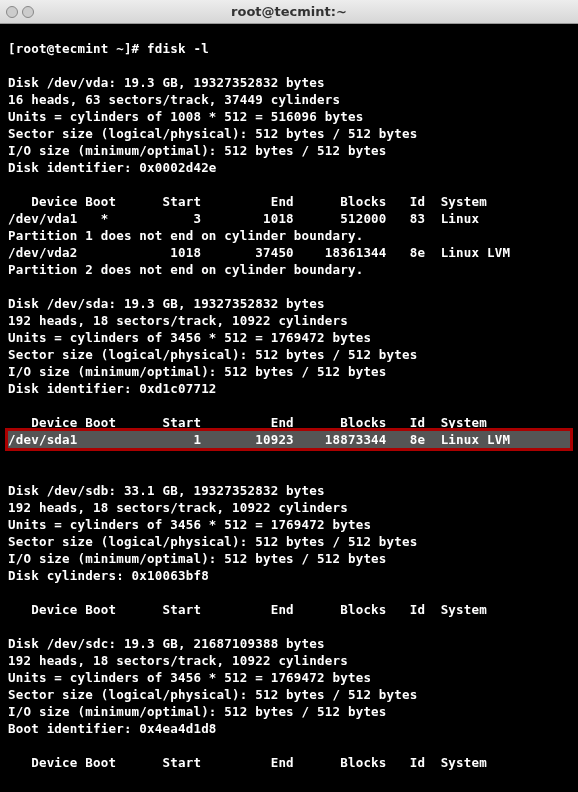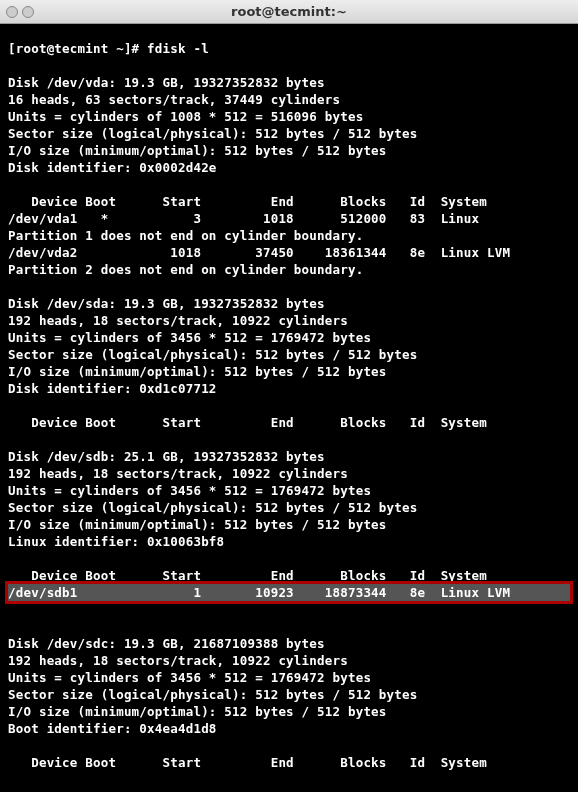--- a/index.html
+++ b/index.html
@@ -86,30 +86,30 @@
 <span>Partition 2 does not end on cylinder boundary.</span>
 <span></span>
 <span>Disk /dev/sda: 19.3 GB, 19327352832 bytes</span>
 <span>192 heads, 18 sectors/track, 10922 cylinders</span>
 <span>Units = cylinders of 3456 * 512 = 1769472 bytes</span>
 <span>Sector size (logical/physical): 512 bytes / 512 bytes</span>
 <span>I/O size (minimum/optimal): 512 bytes / 512 bytes</span>
 <span>Disk identifier: 0xd1c07712</span>
 <span></span>
 <span>   Device Boot      Start         End      Blocks   Id  System</span>
+<span class="highlight">/dev/sda1               1       10923    18873344   8e  Linux LVM</span>
 <span></span>
-<span>Disk /dev/sdb: 25.1 GB, 19327352832 bytes</span>
+<span>Disk /dev/sdb: 33.1 GB, 19327352832 bytes</span>
 <span>192 heads, 18 sectors/track, 10922 cylinders</span>
 <span>Units = cylinders of 3456 * 512 = 1769472 bytes</span>
 <span>Sector size (logical/physical): 512 bytes / 512 bytes</span>
 <span>I/O size (minimum/optimal): 512 bytes / 512 bytes</span>
-<span>Linux identifier: 0x10063bf8</span>
+<span>Disk cylinders: 0x10063bf8</span>
 <span></span>
 <span>   Device Boot      Start         End      Blocks   Id  System</span>
-<span class="highlight">/dev/sdb1               1       10923    18873344   8e  Linux LVM</span>
 <span></span>
 <span>Disk /dev/sdc: 19.3 GB, 21687109388 bytes</span>
 <span>192 heads, 18 sectors/track, 10922 cylinders</span>
 <span>Units = cylinders of 3456 * 512 = 1769472 bytes</span>
 <span>Sector size (logical/physical): 512 bytes / 512 bytes</span>
 <span>I/O size (minimum/optimal): 512 bytes / 512 bytes</span>
 <span>Boot identifier: 0x4ea4d1d8</span>
 <span></span>
 <span>   Device Boot      Start         End      Blocks   Id  System</span>
 

